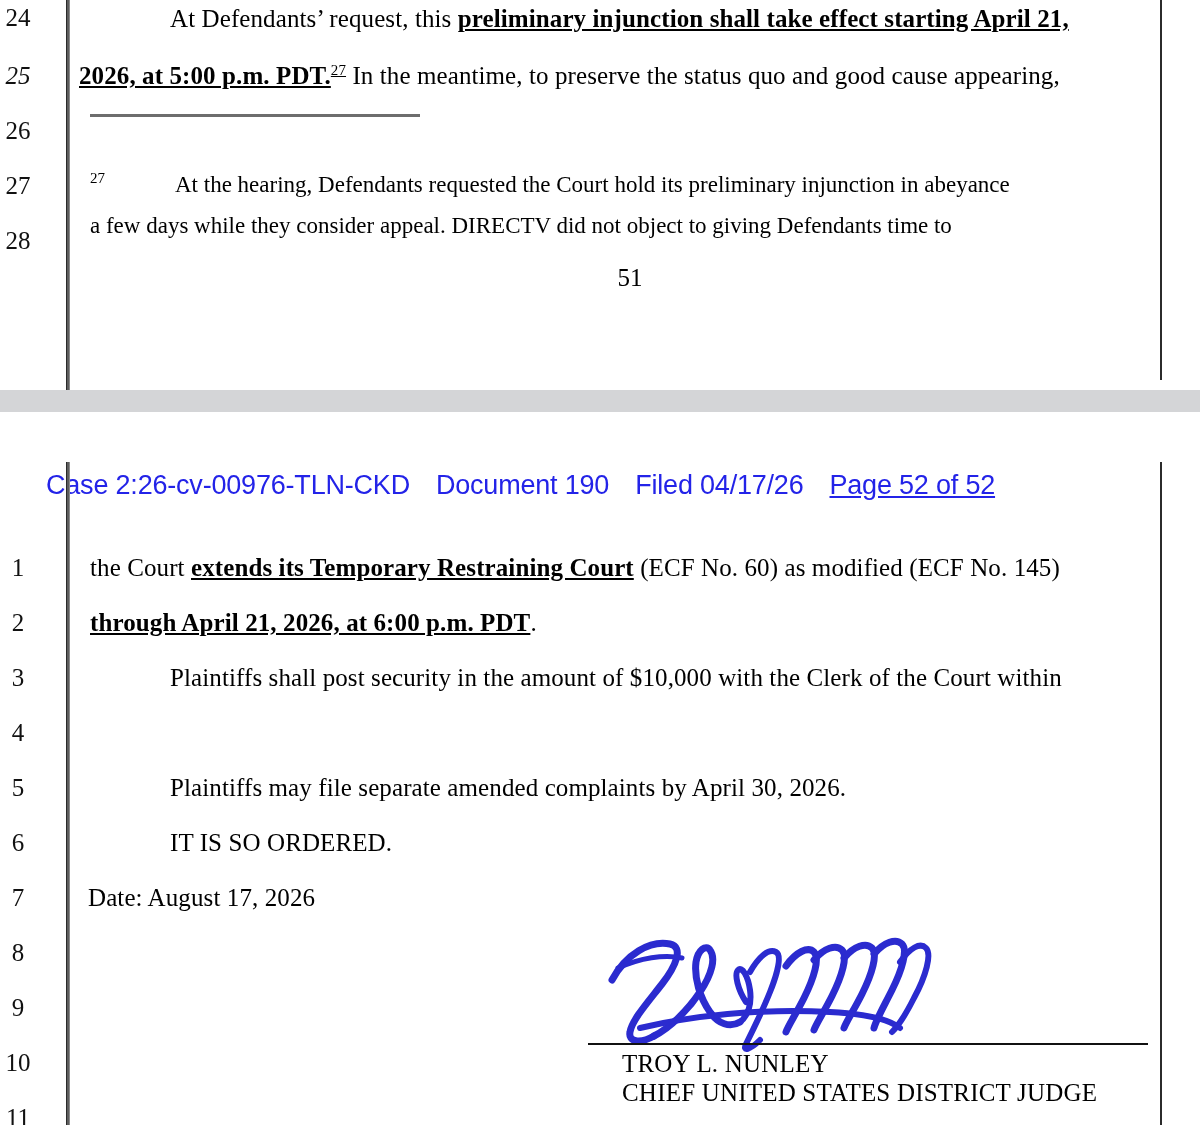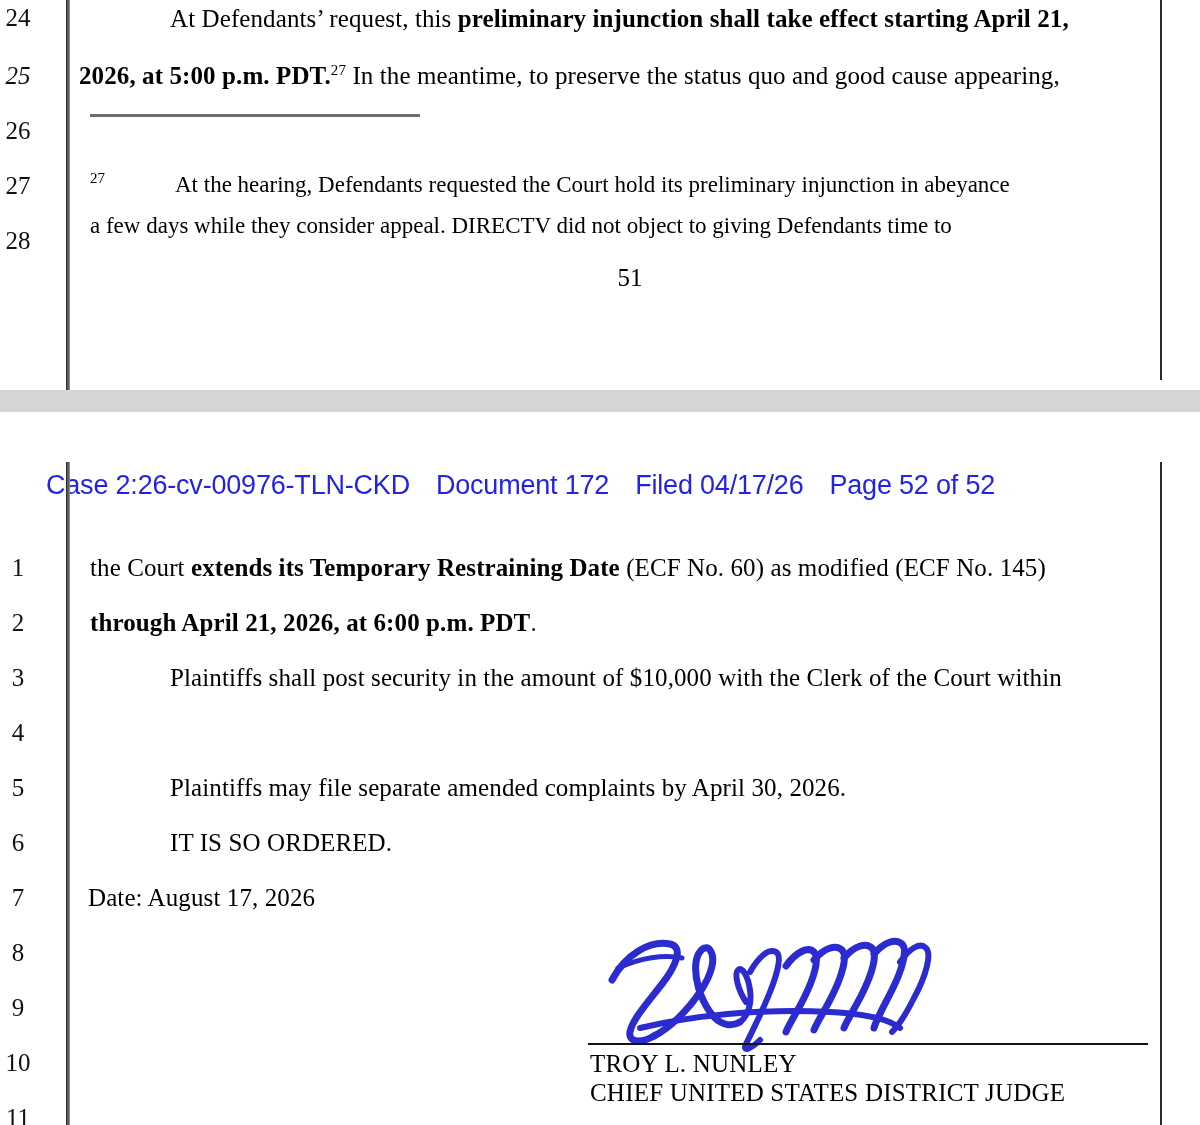--- a/index.html
+++ b/index.html
@@ -62,21 +62,21 @@
   }
 
   
   .body-text {
     position: absolute;
     font-size: 25px;
     line-height: 1;
     letter-spacing: 0.1px;
     white-space: nowrap;
   }
-  .b { font-weight: bold; }
+  .b { font-weight: bold; text-decoration: underline; }
   .indent { display: inline-block; width: 80px; }
 
   
   .fn-rule {
     position: absolute;
     height: 0;
     border-top: 3px solid #6d6d6d;
   }
   .fn-text {
     position: absolute;
@@ -117,37 +117,38 @@
   .ecf-header {
     position: absolute;
     color: #2323e8;
     font-size: 27px;
     line-height: 1;
     white-space: nowrap;
     font-family: "Liberation Sans", "DejaVu Sans", sans-serif;
     letter-spacing: -0.2px;
   }
   .ecf-header span { margin-right: 26px; }
-  .ecf-header span:last-child { margin-right: 4px; }
+  .ecf-header span:last-child { margin-right: 4px; text-decoration: underline; }
 
   
   .sig-wrap {
     position: absolute;
   }
   .sig-line {
     position: absolute;
     height: 0;
     border-top: 2px solid #111;
   }
   .sig-name {
     position: absolute;
     font-size: 25px;
     line-height: 1.16;
     white-space: nowrap;
     letter-spacing: 0.2px;
+    margin-left: 32px;
   }
   .signature-svg {
     position: absolute;
     pointer-events: none;
   }
 </style>
 </head>
 <body>
 
 <div class="page" id="page-51">
@@ -179,42 +180,42 @@
   <div class="fn-text" style="left:90px; top:170px;">a few days while they consider appeal.  DIRECTV did not object to giving Defendants time to</div>
 
   <div class="page-number" style="left:0; top:265px; width:1260px;">51</div>
 </div>
 
 <div class="page-gap" style="top:390px; height:22px;"></div>
 
 <div class="page" id="page-52">
 
   <div class="ecf-header" style="left:46px; top:60px;">
-    <span>Case 2:26-cv-00976-TLN-CKD</span><span>Document 172</span><span>Filed 04/17/26</span><span>Page 52 of 52</span>
+    <span>Case 2:26-cv-00976-TLN-CKD</span><span>Document 190</span><span>Filed 04/17/26</span><span>Page 52 of 52</span>
   </div>
 
   <div class="rule-left" style="left:66px; top:50px; height:663px;"></div>
   <div class="rule-right" style="left:1160px; top:50px; height:663px;"></div>
 
   <div class="linenos">
     <div class="lineno" style="top:143px;">1</div>
     <div class="lineno" style="top:198px;">2</div>
     <div class="lineno" style="top:253px;">3</div>
     <div class="lineno" style="top:308px;">4</div>
     <div class="lineno" style="top:363px;">5</div>
     <div class="lineno" style="top:418px;">6</div>
     <div class="lineno" style="top:473px;">7</div>
     <div class="lineno" style="top:528px;">8</div>
     <div class="lineno" style="top:583px;">9</div>
     <div class="lineno" style="top:638px;">10</div>
     <div class="lineno" style="top:693px;">11</div>
   </div>
 
   <div class="body-text" style="left:90px; top:143px;">
-    <span>the Court </span><span class="b">extends its Temporary Restraining Date</span><span> (ECF No. 60) as modified (ECF No. 145)</span>
+    <span>the Court </span><span class="b">extends its Temporary Restraining Court</span><span> (ECF No. 60) as modified (ECF No. 145)</span>
   </div>
 
   <div class="body-text" style="left:90px; top:198px;">
     <span class="b">through April 21, 2026, at 6:00 p.m. PDT</span><span>.</span>
   </div>
 
   <div class="body-text" style="left:90px; top:253px;">
     <span class="indent"></span><span>Plaintiffs shall post security in the amount of $10,000 with the Clerk of the Court within</span>
   </div>
 

